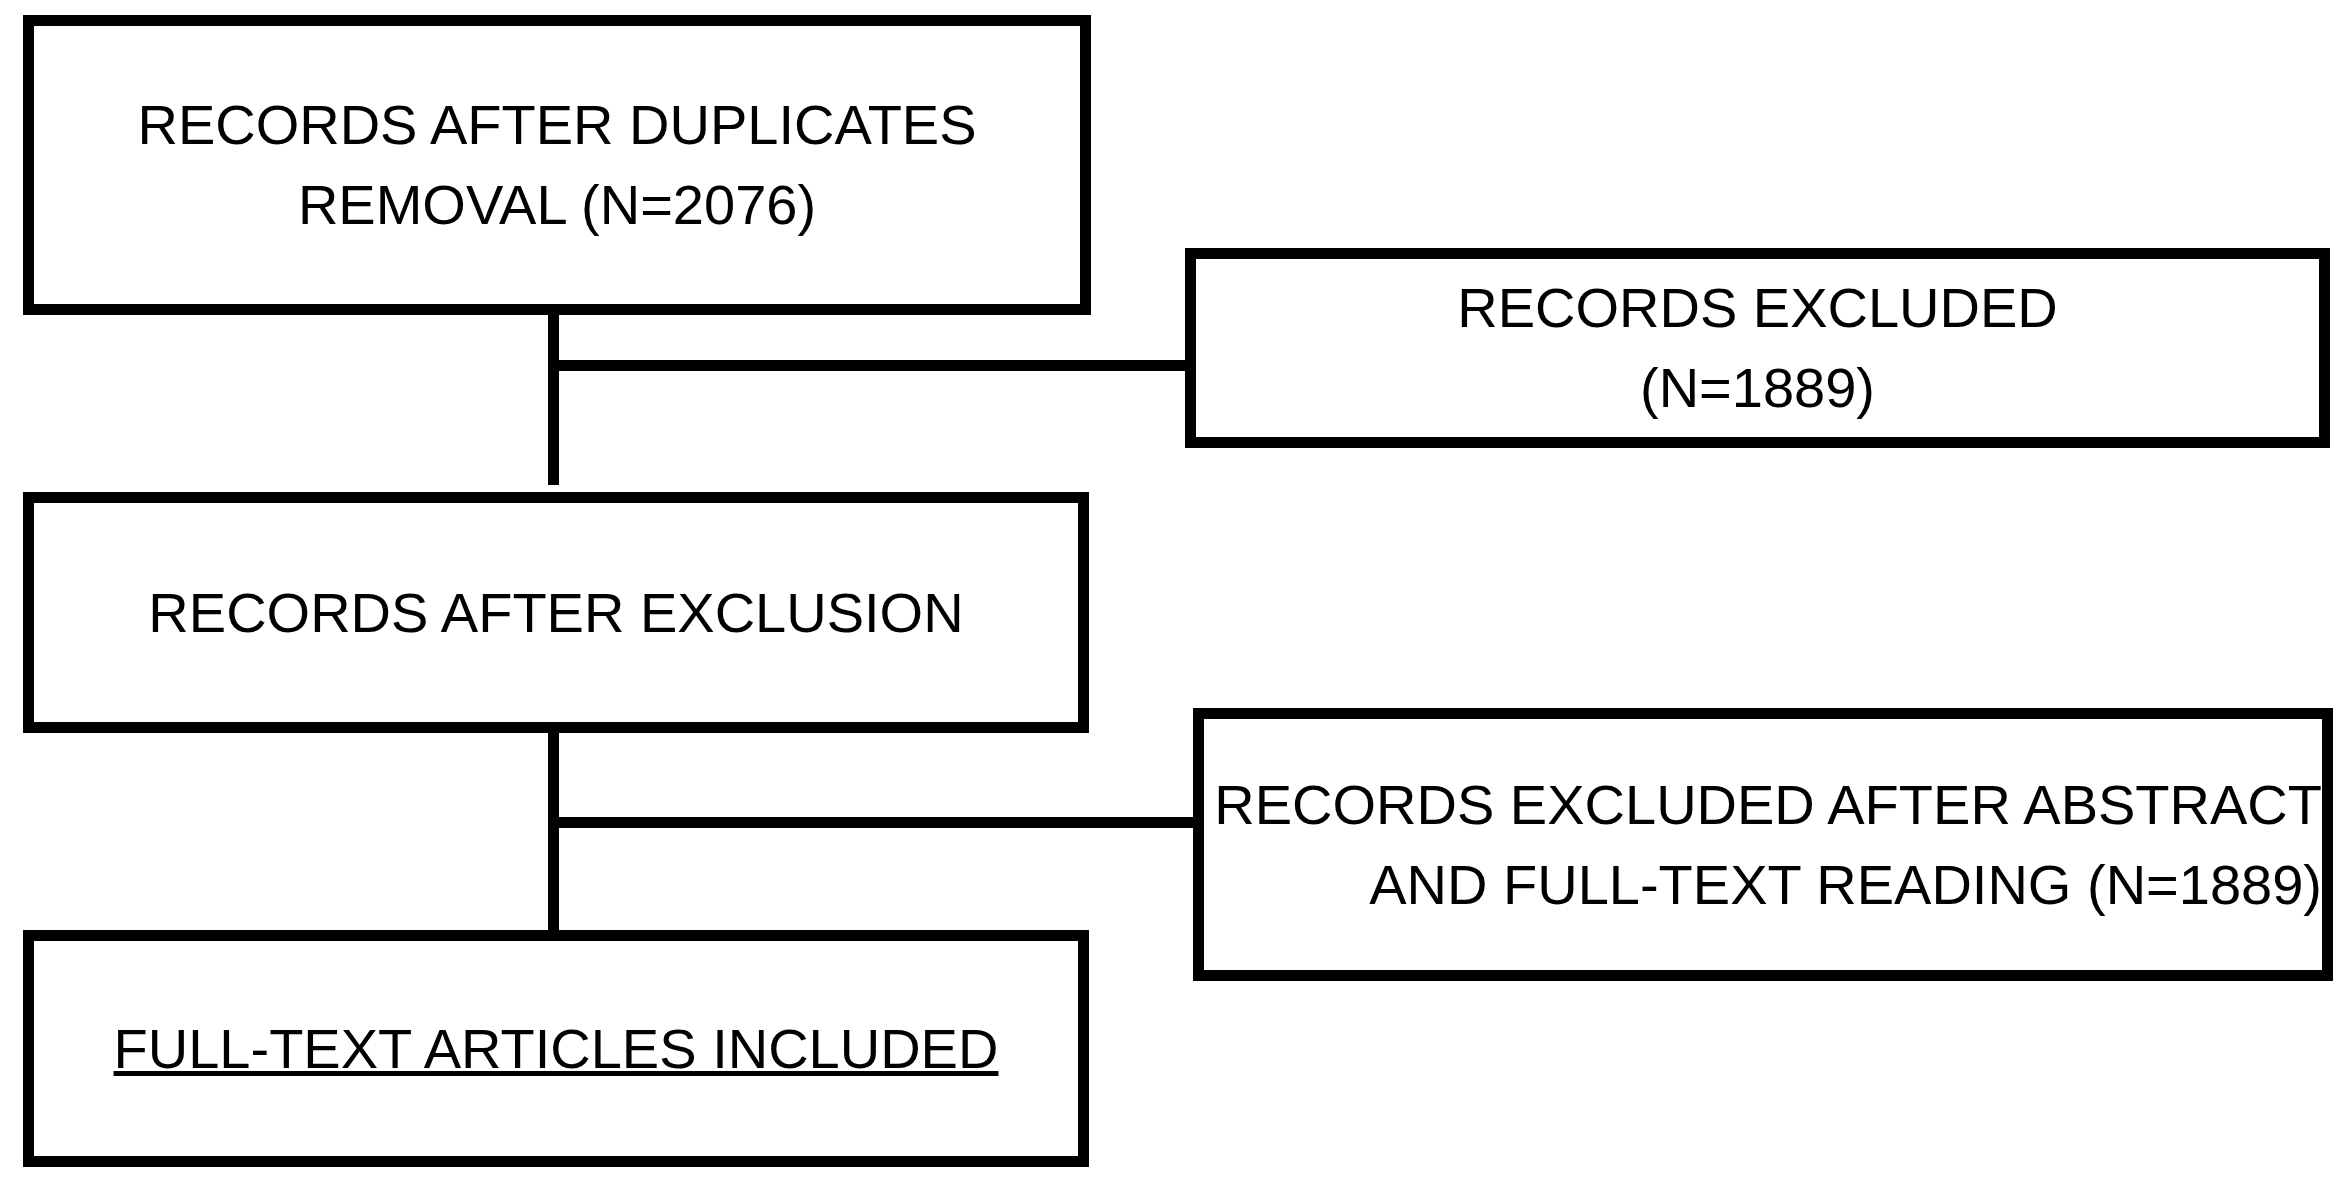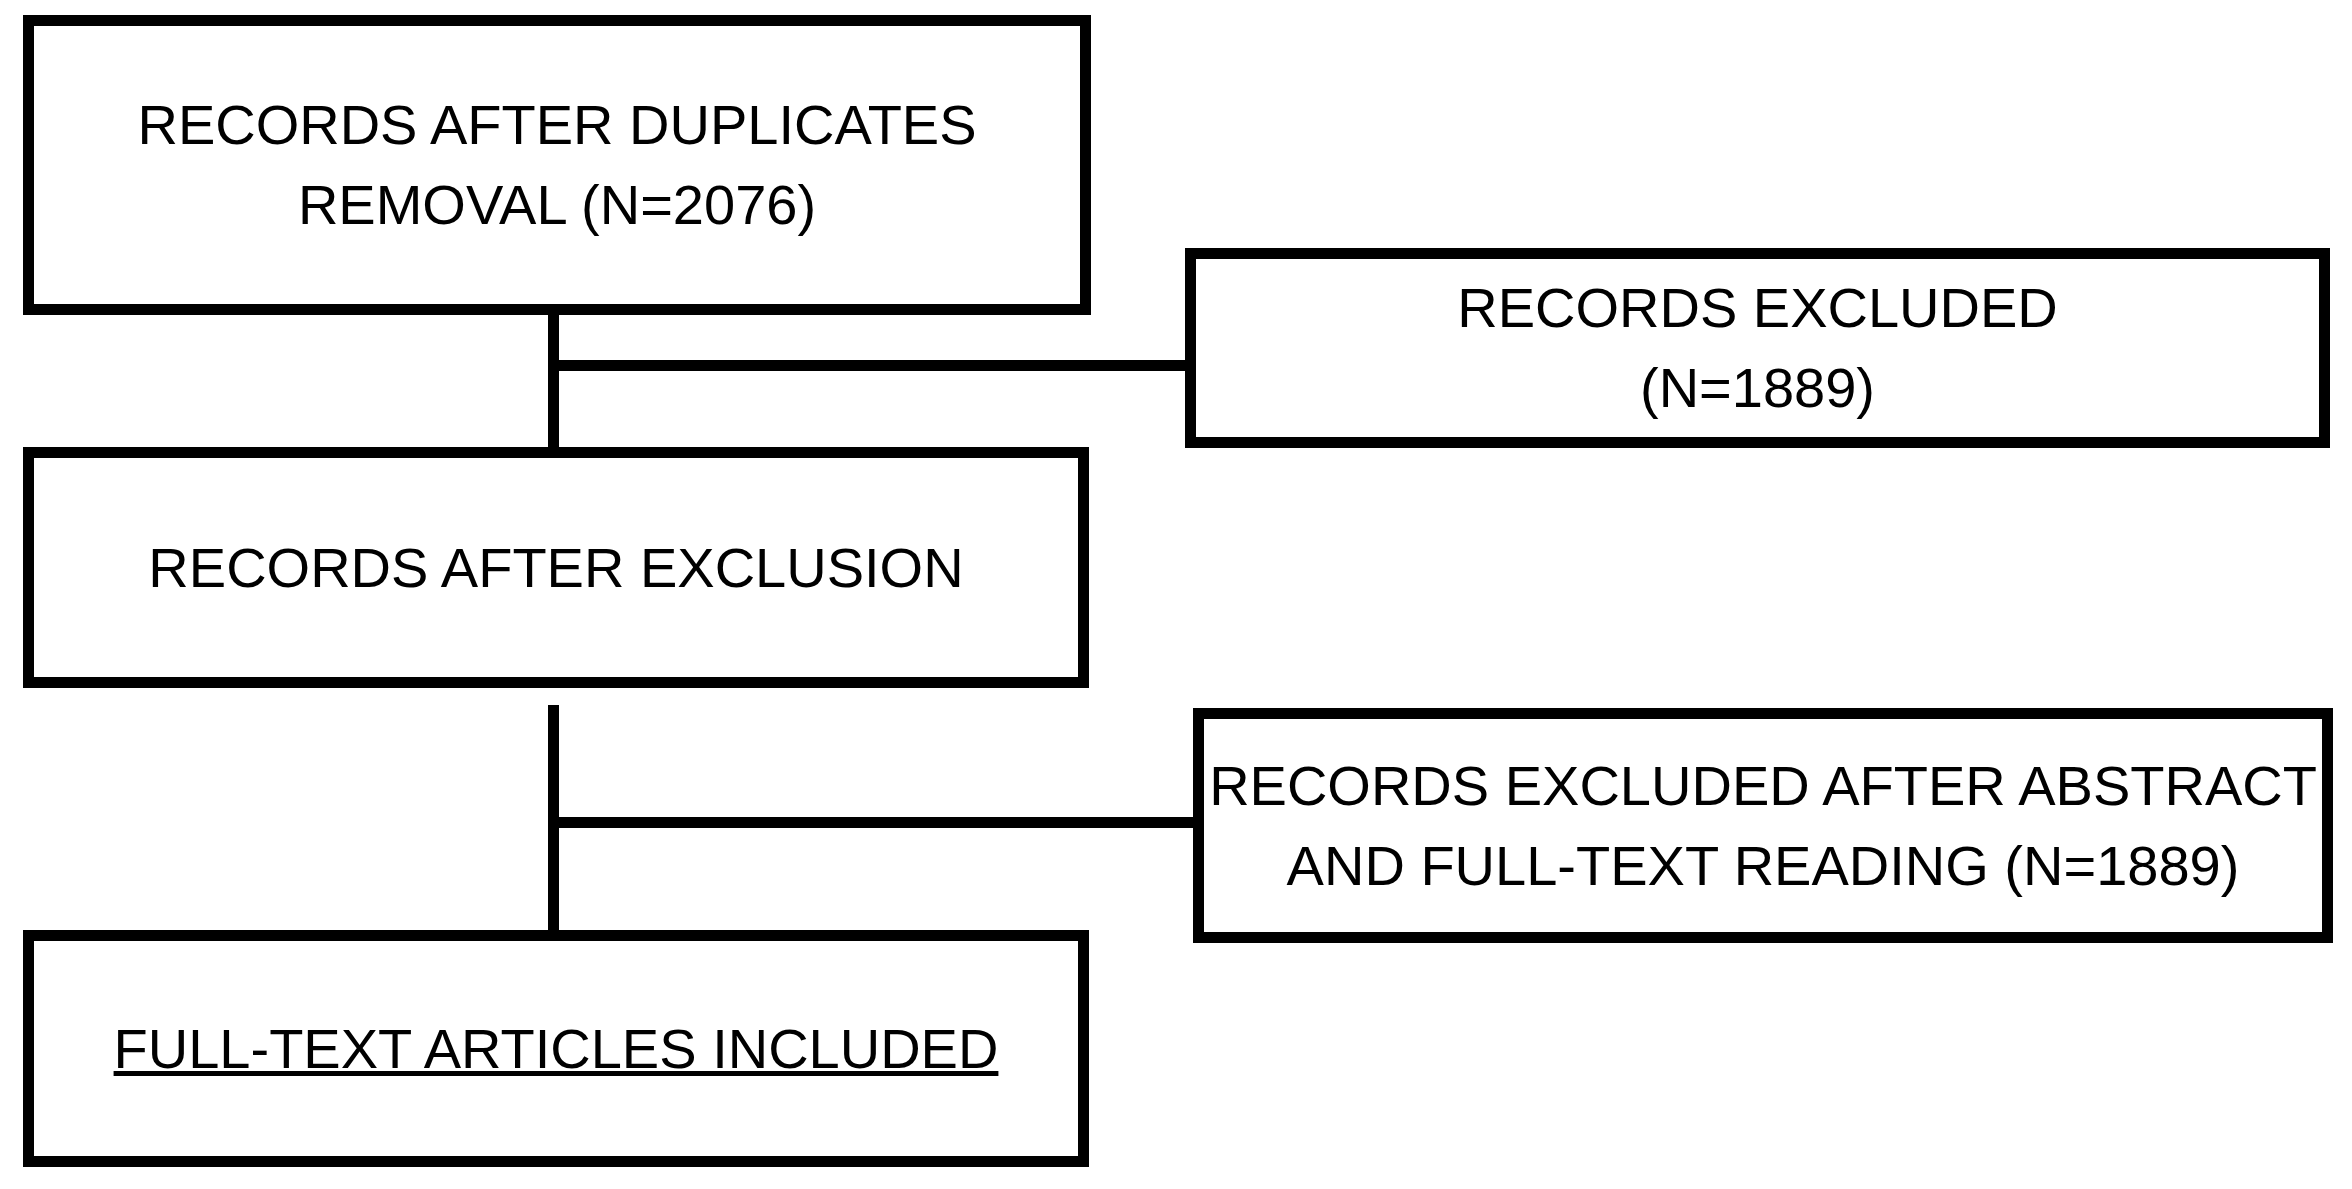--- a/index.html
+++ b/index.html
@@ -32,25 +32,25 @@
     z-index: 2;
   }
   .box span { display: block; white-space: nowrap; }
   .conn {
     position: absolute;
     background: #000000;
     z-index: 1;
   }
   
   .box1 { left: 23px;   top: 15px;   width: 1068px; height: 300px; }
-  .box3 { left: 23px;   top: 447px;  width: 1066px; height: 241px; }
+  .box3 { left: 23px;   top: 492px;  width: 1066px; height: 241px; }
   .box5 { left: 23px;   top: 930px;  width: 1066px; height: 237px; text-decoration: underline; }
   
   .box2 { left: 1185px; top: 248px;  width: 1145px; height: 200px; }
-  .box4 { left: 1193px; top: 708px;  width: 1140px; height: 235px; }
+  .box4 { left: 1193px; top: 708px;  width: 1140px; height: 273px; align-items: flex-end; }
   
   .v1 { left: 548px; top: 245px; width: 11px;  height: 240px; }
   .h1 { left: 548px; top: 360px; width: 648px; height: 11px;  }
   .v2 { left: 548px; top: 705px; width: 11px;  height: 236px; }
   .h2 { left: 548px; top: 817px; width: 656px; height: 11px;  }
 </style>
 </head>
 <body>
 
 <div class="canvas">

